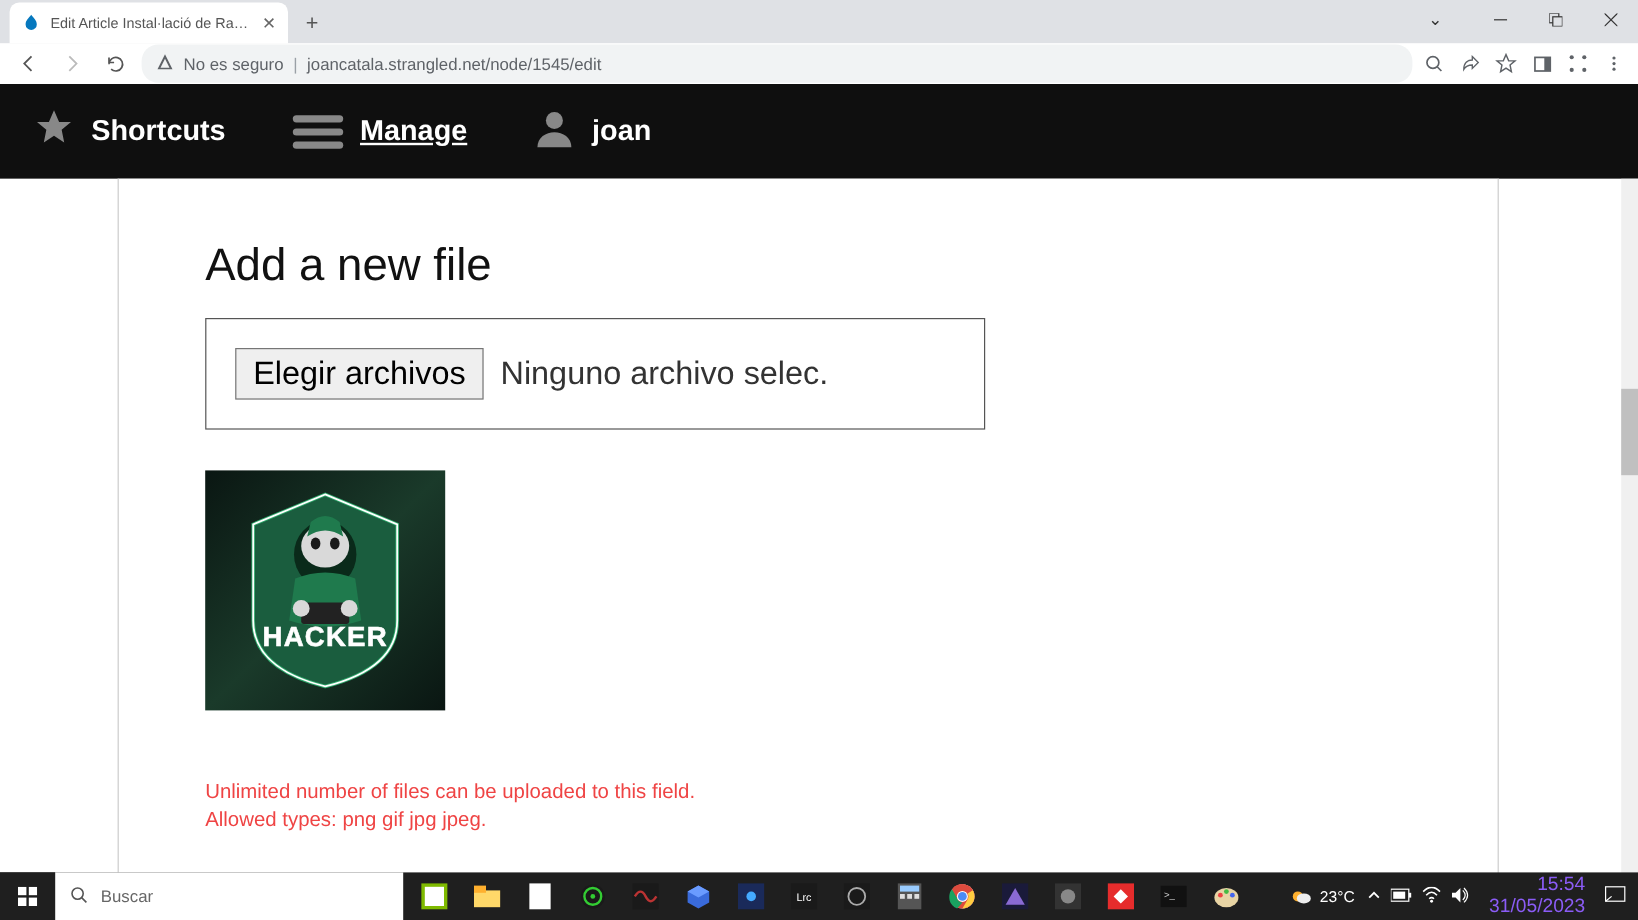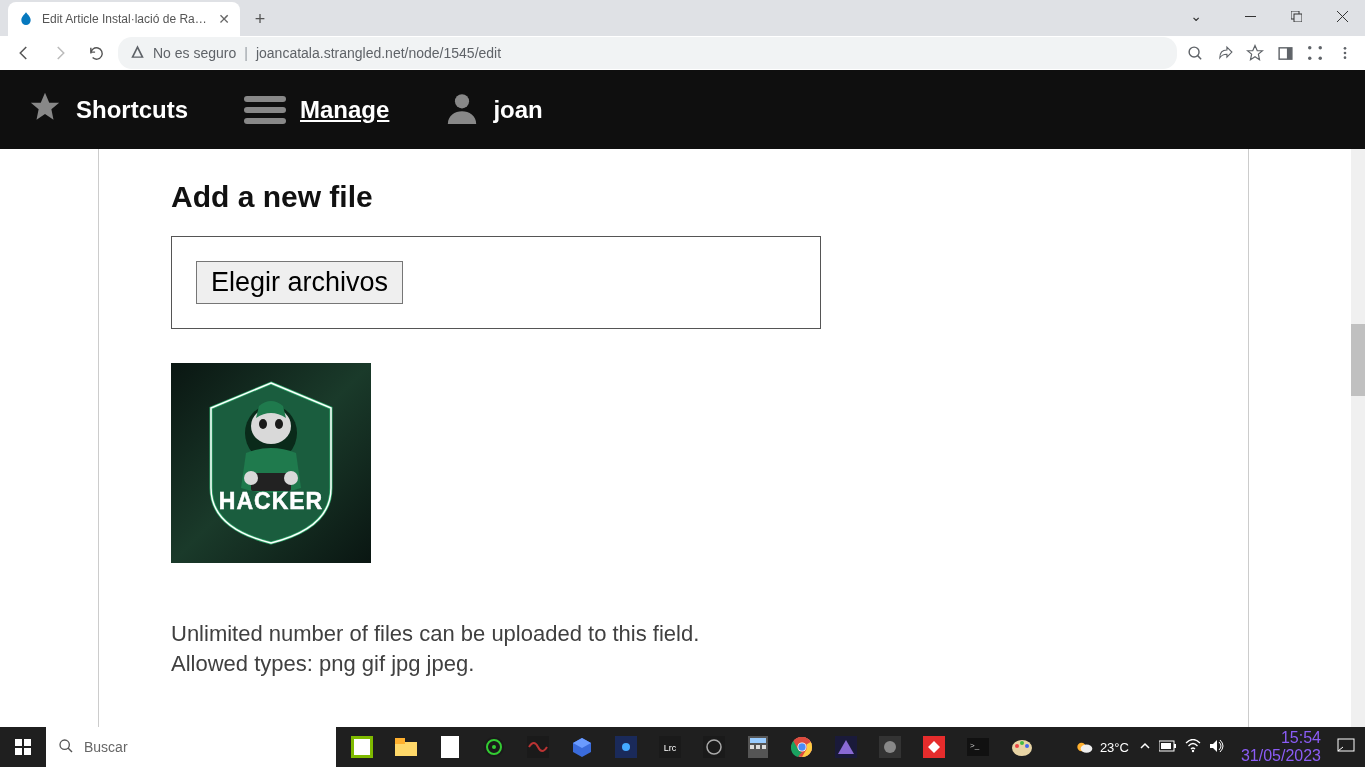--- a/index.html
+++ b/index.html
@@ -127,24 +127,25 @@
     .content-card {
       position: absolute;
       left: 98px; width: 1151px;
       top: -10px;
       background: #fff;
       border: 1px solid #ccc;
       padding: 40px 72px 30px 72px;
       height: 800px;
     }
     .content-card h2 {
-      font-size: 30px;
-      font-weight: 700;
+      font-size: 38px;
+      font-weight: 400;
       margin-bottom: 22px;
       color: #111;
+      margin-top: 20px;
     }
     .file-input-wrap {
       border: 1px solid #555;
       padding: 24px;
       width: 650px;
       display: flex; align-items: center; gap: 14px;
       font-size: 27px;
     }
     .file-button {
       border: 1px solid #767676;
@@ -166,23 +167,23 @@
     .thumb .hacker-label {
       position: absolute; bottom: 48px; left:0; right:0;
       text-align: center; color: #fff;
       font-family: 'Arial Black', sans-serif;
       font-weight: 900; font-size: 23px;
       letter-spacing: 1px;
       -webkit-text-stroke: 0.5px #fff;
     }
     .help {
       margin-top: 56px;
-      font-size: 22px;
+      font-size: 17px;
       line-height: 1.38;
-      color: #404040;
+      color: #ef4444;
     }
 
     .scrollbar-right {
       position: absolute;
       right: 0; top: 149px; bottom: 38px;
       width: 14px;
       background: #f0f0f0;
     }
     .scrollbar-thumb {
       position: absolute;
@@ -367,20 +368,21 @@
     </span>
     <span>joan</span>
   </div>
 </div>
 
 <div class="viewport">
   <div class="content-card">
     <h2>Add a new file</h2>
     <div class="file-input-wrap">
       <button class="file-button">Elegir archivos</button>
+      <span class="file-status">Ninguno archivo selec.</span>
     </div>
 
     <div class="thumb">
       <svg viewBox="0 0 150 170">
         <path d="M75 5 L135 30 L135 110 Q135 150 75 165 Q15 150 15 110 L15 30 Z" fill="#1a5d3e" stroke="#2ea86b" stroke-width="3"></path>
         <path d="M75 5 L135 30 L135 110 Q135 150 75 165 Q15 150 15 110 L15 30 Z" fill="none" stroke="#fff" stroke-width="1.5"></path>
         <ellipse cx="75" cy="55" rx="26" ry="28" fill="#0a2a1a"></ellipse>
         <ellipse cx="75" cy="48" rx="20" ry="18" fill="#d9d9d9"></ellipse>
         <ellipse cx="67" cy="46" rx="4" ry="5" fill="#1a1a1a"></ellipse>
         <ellipse cx="83" cy="46" rx="4" ry="5" fill="#1a1a1a"></ellipse>

